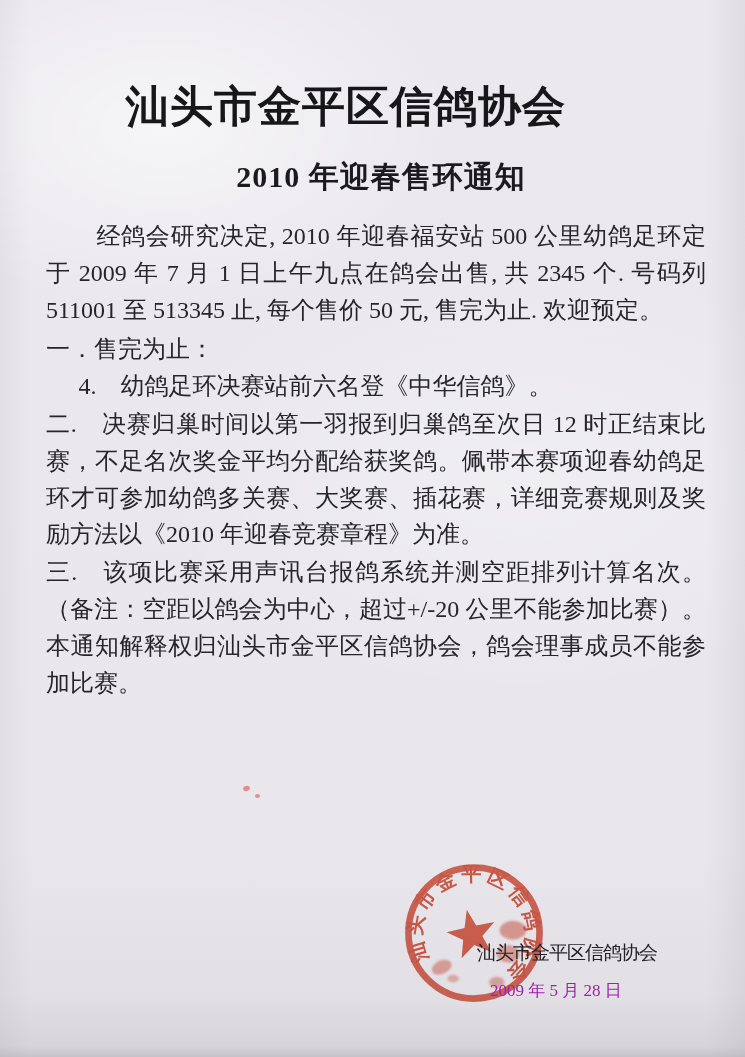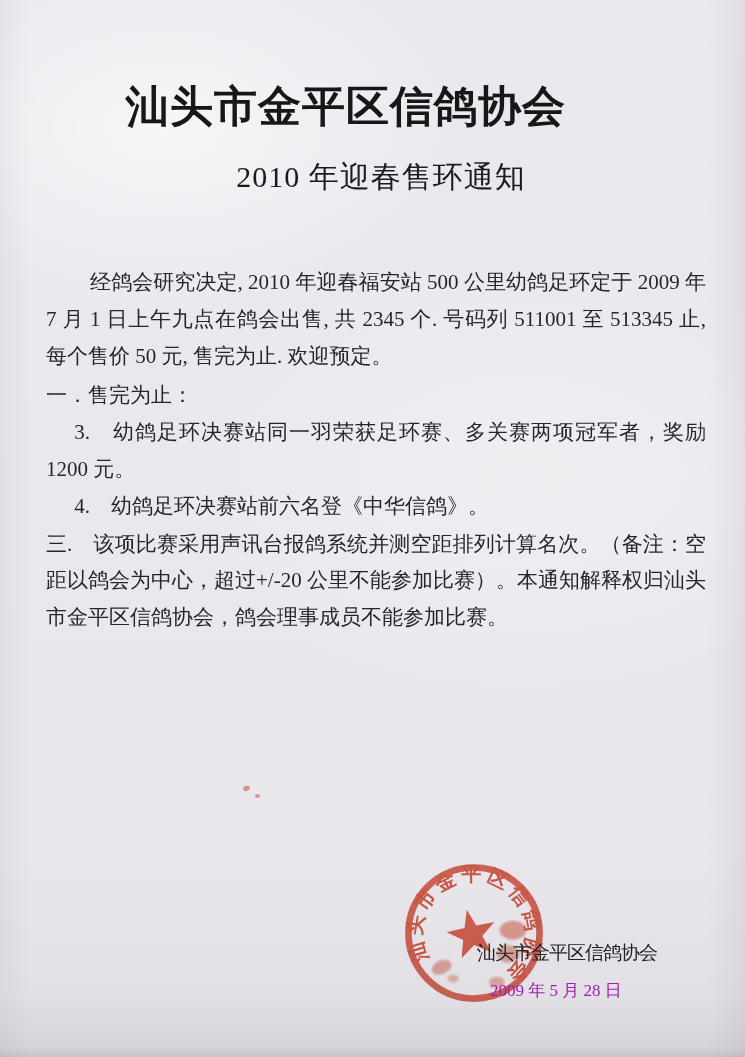--- a/index.html
+++ b/index.html
@@ -30,28 +30,28 @@
     font-size: 43px;
     font-weight: 700;
     letter-spacing: 1px;
     color: #17171a;
     white-space: nowrap;
   }
   .doc-subtitle {
     margin: 21px 0 0 10px;
     text-align: center;
     font-size: 30px;
-    font-weight: 400;
+    font-weight: 700;
     letter-spacing: 1px;
     color: #1b1b1f;
     white-space: nowrap;
   }
   .doc-body {
-    margin-top: 66px;
-    font-size: 21px;
+    margin-top: 20px;
+    font-size: 24px;
     line-height: 36.8px;
   }
   .para {
     margin: 0;
     text-align: justify;
     text-justify: inter-character;
   }
   .para.intro   { text-indent: 2.1em; }
   .para.item    { text-indent: 1.35em; }
   .para.heading { margin-top: 3px; }
@@ -93,22 +93,22 @@
 </style>
 </head>
 <body>
 
 <div class="page">
   <h1 class="doc-title">汕头市金平区信鸽协会</h1>
   <h2 class="doc-subtitle">2010 年迎春售环通知</h2>
   <div class="doc-body">
       <p class="para intro">经鸽会研究决定, 2010 年迎春福安站 500 公里幼鸽足环定于 2009 年 7 月 1 日上午九点在鸽会出售, 共 2345 个. 号码列 511001 至 513345 止, 每个售价 50 元, 售完为止. 欢迎预定。</p>
       <p class="para heading">一．售完为止：</p>
-      <p class="para item">3.　幼鸽足环决赛站同一羽荣获足环赛、多关赛两项冠军者，奖励 1200 元。</p>
       <p class="para item">4.　幼鸽足环决赛站前六名登《中华信鸽》。</p>
+      <p class="para section">二.　决赛归巢时间以第一羽报到归巢鸽至次日 12 时正结束比赛，不足名次奖金平均分配给获奖鸽。佩带本赛项迎春幼鸽足环才可参加幼鸽多关赛、大奖赛、插花赛，详细竞赛规则及奖励方法以《2010 年迎春竞赛章程》为准。</p>
       <p class="para section">三.　该项比赛采用声讯台报鸽系统并测空距排列计算名次。（备注：空距以鸽会为中心，超过+/-20 公里不能参加比赛）。本通知解释权归汕头市金平区信鸽协会，鸽会理事成员不能参加比赛。</p>
     </div>
 </div>
 
 <svg class="seal-stamp" viewBox="0 0 160 160" xmlns="http://www.w3.org/2000/svg" style="color: rgb(216, 74, 51);">
   <defs>
     <filter id="sealblur" x="-50%" y="-50%" width="200%" height="200%">
       <feGaussianBlur stdDeviation="1.3"></feGaussianBlur>
     </filter>
   </defs>

